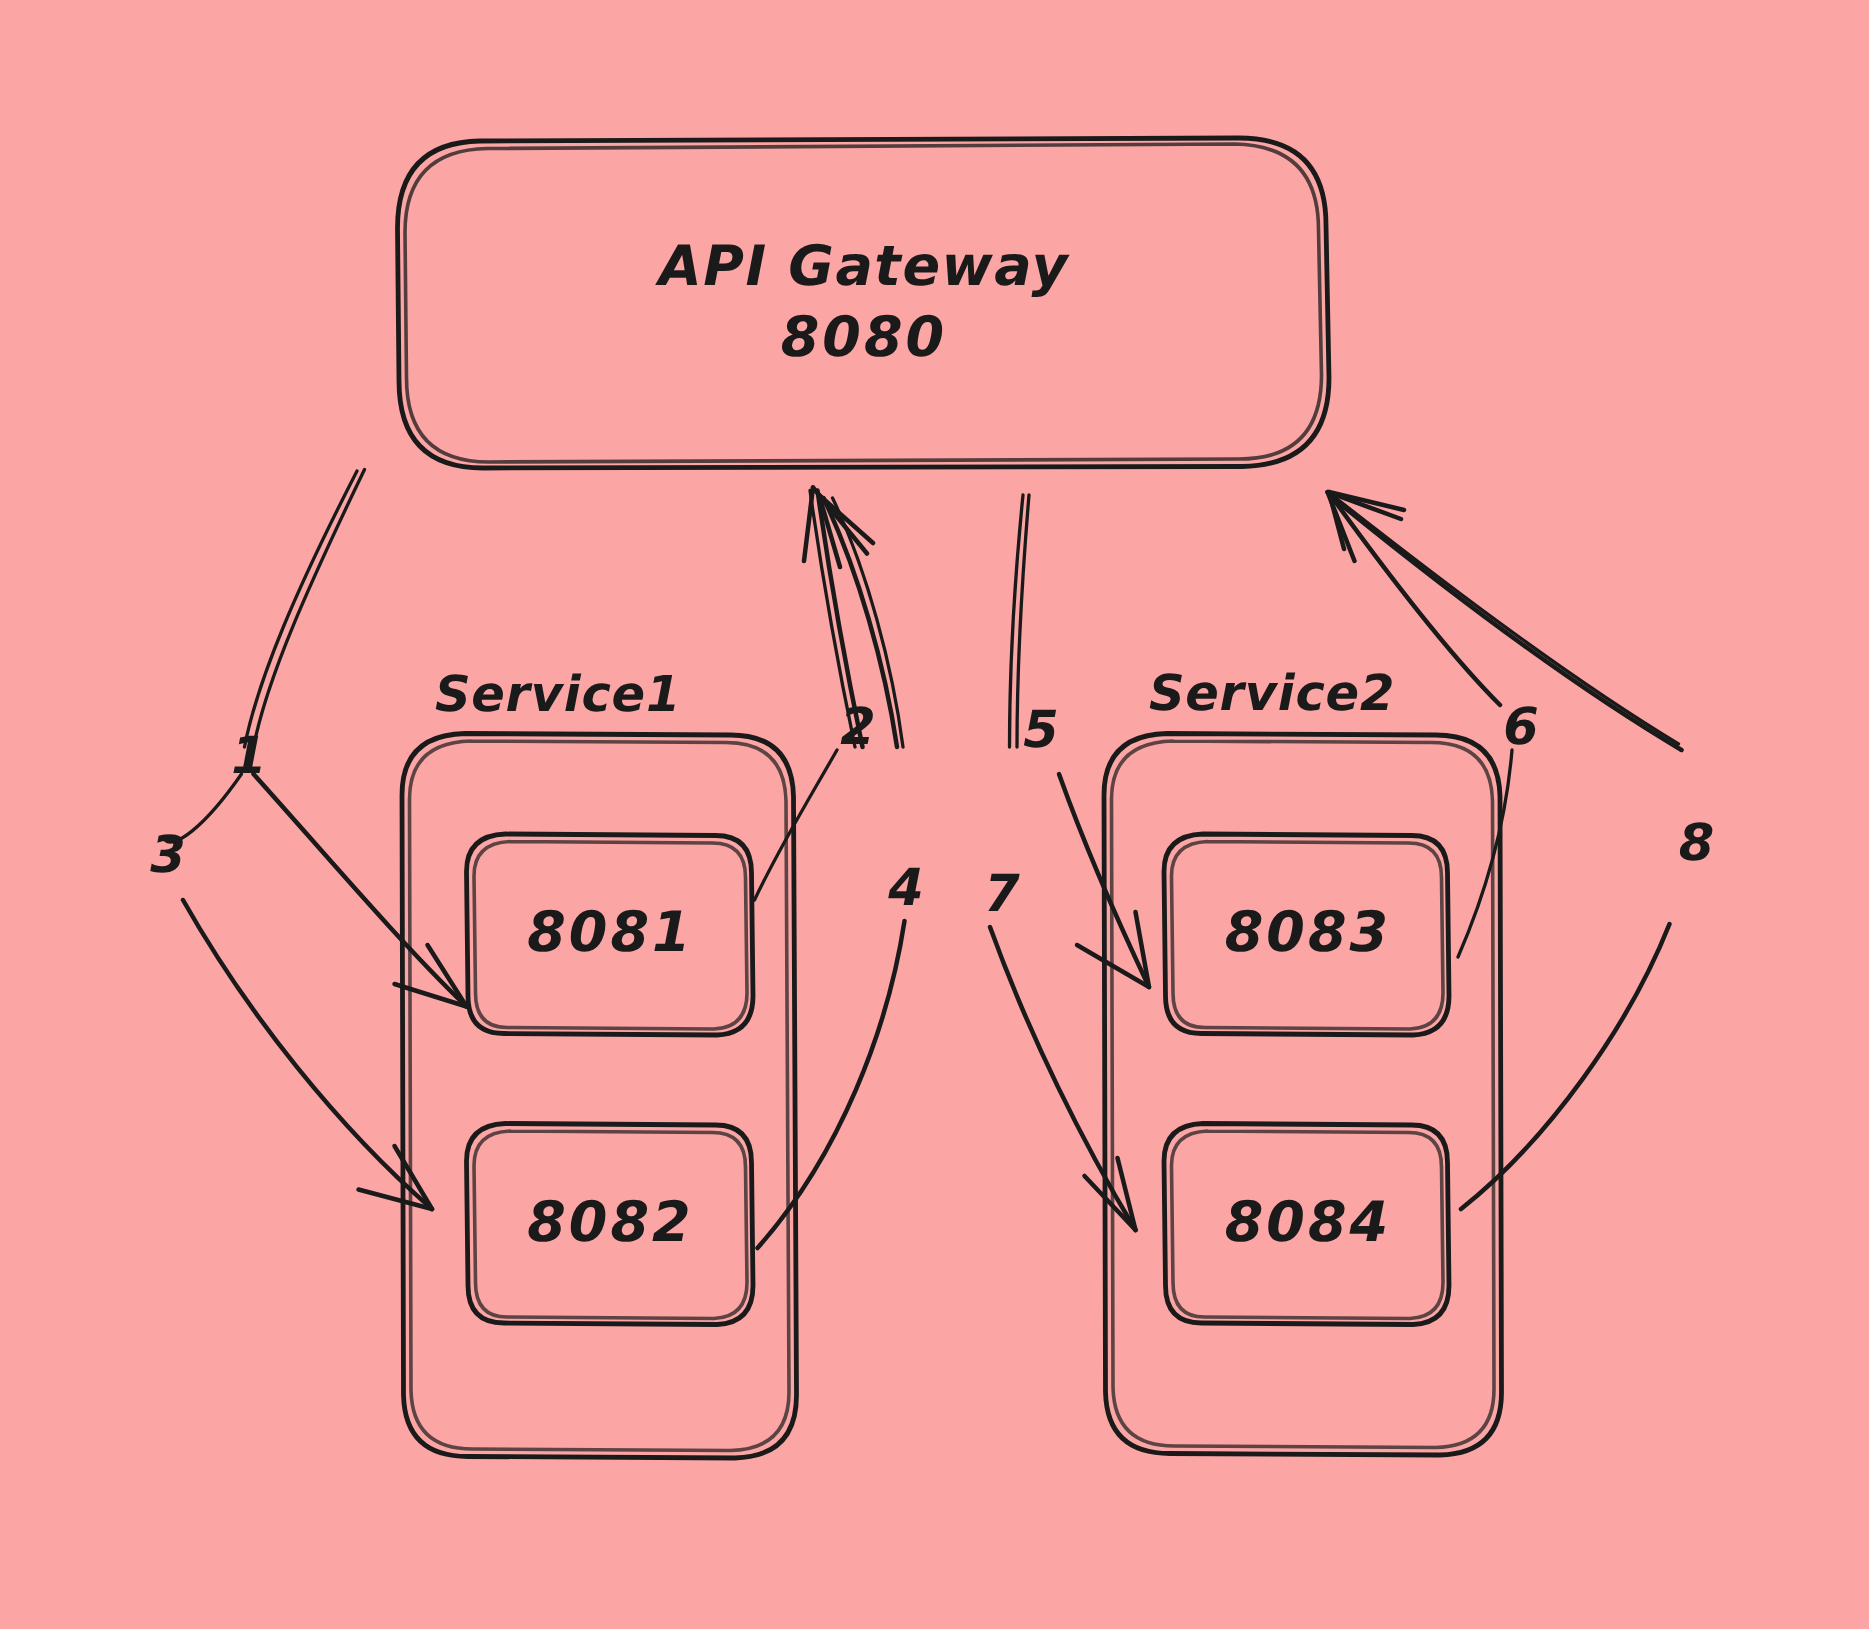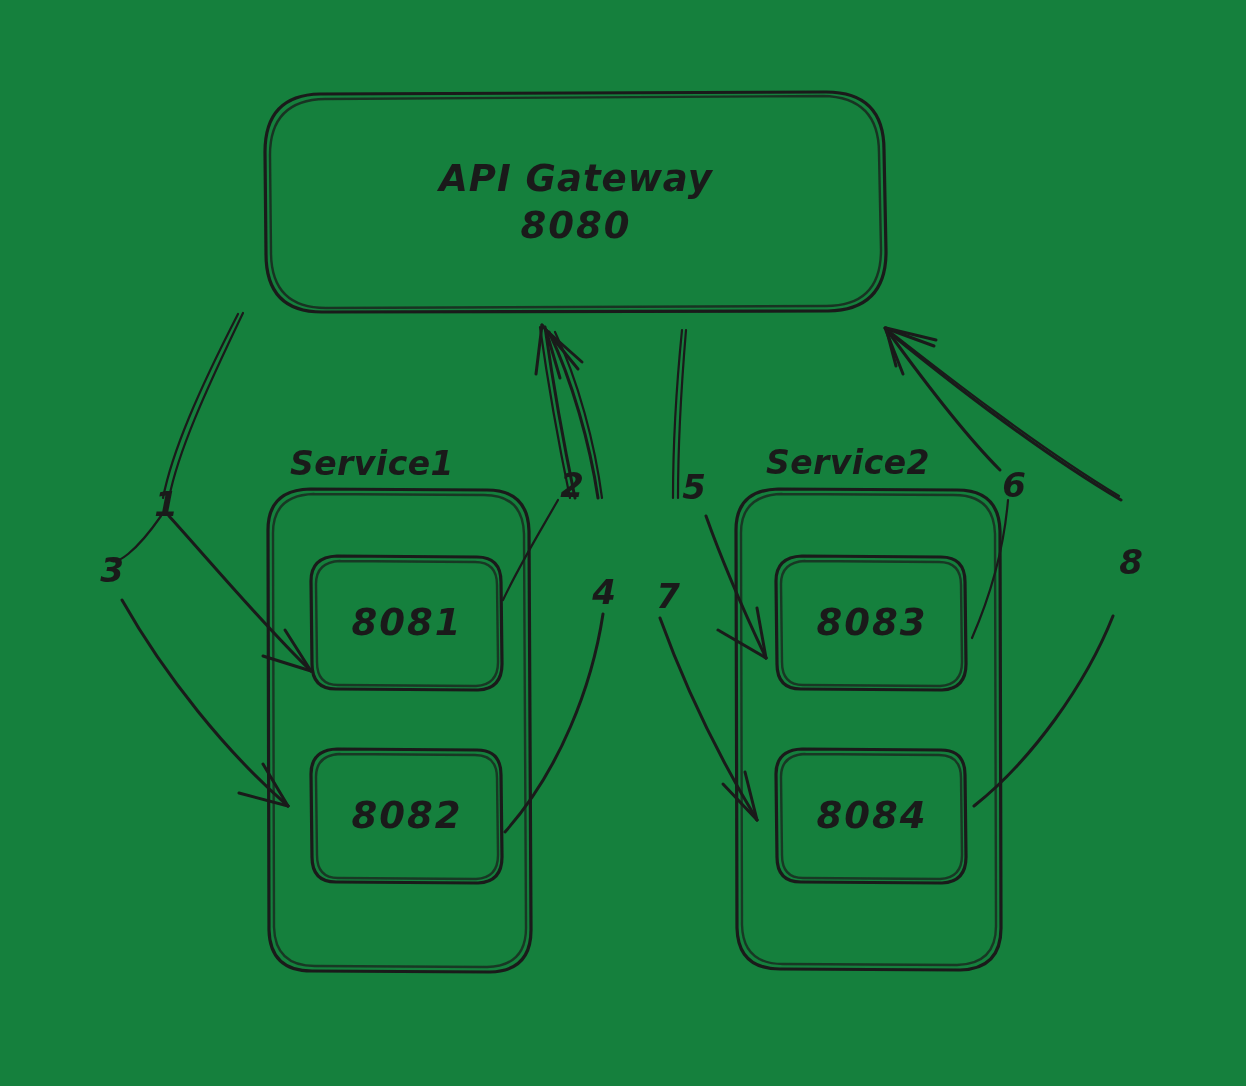--- a/index.html
+++ b/index.html
@@ -7,21 +7,21 @@
     padding: 0;
     background: #ffffff;
   }
   body {
     font-family: "DejaVu Sans", sans-serif;
   }
   #canvas {
     position: relative;
     width: 1246px;
     height: 1086px;
-    background: #15803d;
+    background: #fca5a5;
     overflow: hidden;
   }
   svg.layer {
     position: absolute;
     top: 0;
     left: 0;
     width: 1246px;
     height: 1086px;
   }
   .sketch-stroke {

